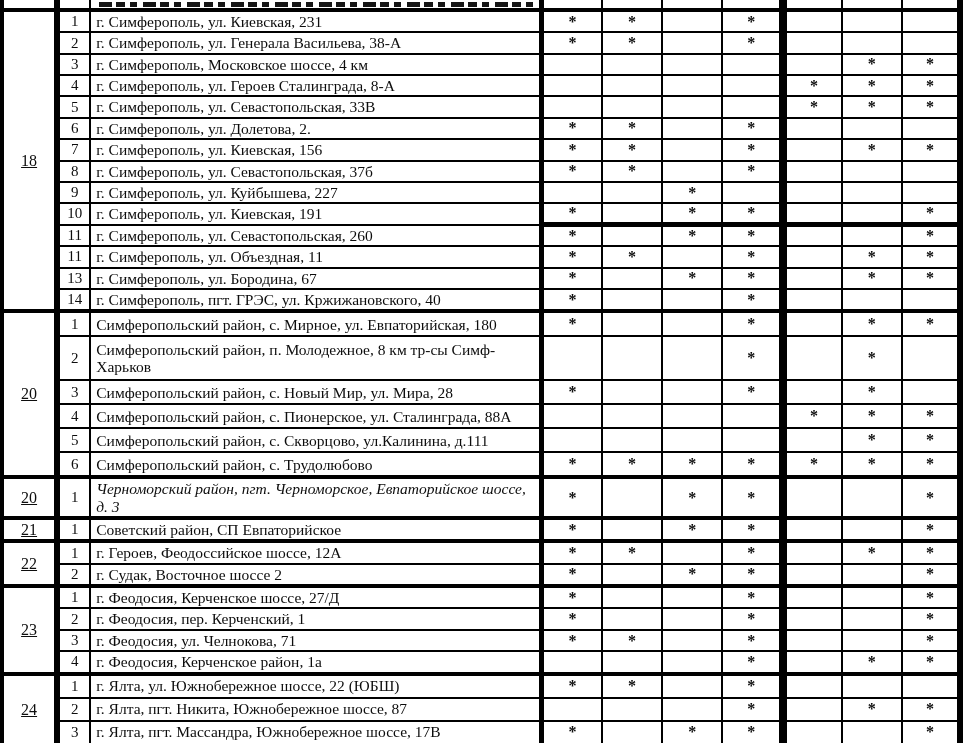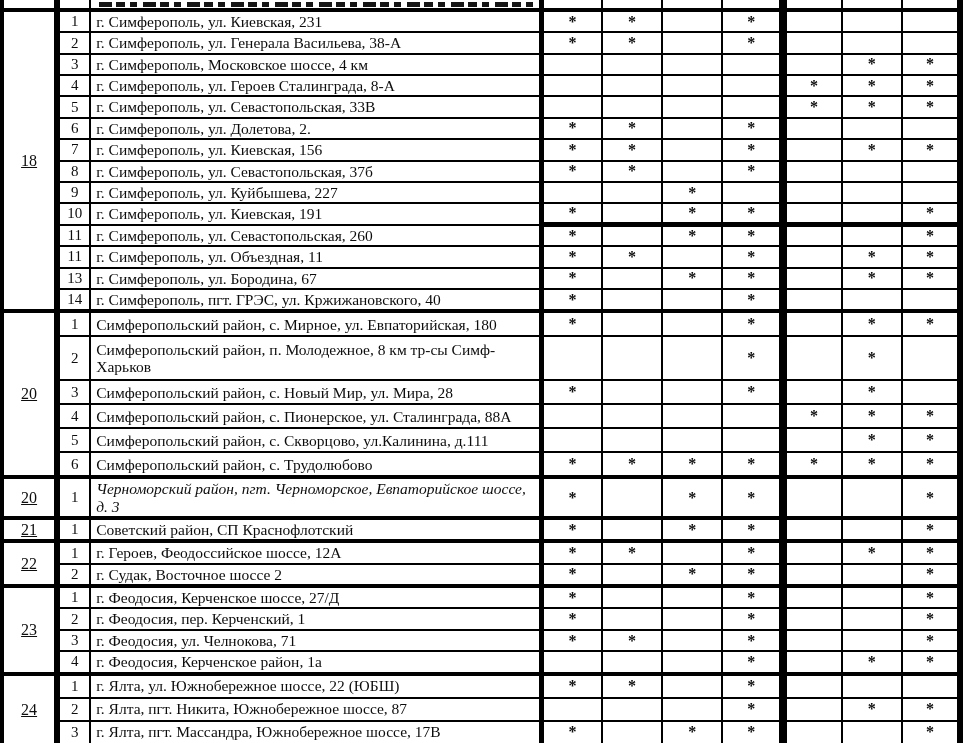--- a/index.html
+++ b/index.html
@@ -354,21 +354,21 @@
           <td class="c-star c-s2">*</td>
           <td class="c-star c-s3">*</td>
           <td class="c-star c-s4"></td>
           <td class="c-star c-s5"></td>
           <td class="c-star c-s6">*</td>
         </tr>
         <tr class="g21 group-start">
           <td rowspan="1" class="c-group">21</td>
           <td class="c-num">1</td>
           <td class="c-addr">
-            <div class="addr">Советский район, СП Краснофлотский</div>
+            <div class="addr">Советский район, СП Евпаторийское</div>
           </td>
           <td class="c-star c-s0">*</td>
           <td class="c-star c-s1"></td>
           <td class="c-star c-s2">*</td>
           <td class="c-star c-s3">*</td>
           <td class="c-star c-s4"></td>
           <td class="c-star c-s5"></td>
           <td class="c-star c-s6">*</td>
         </tr>
         <tr class="g22 group-start">

